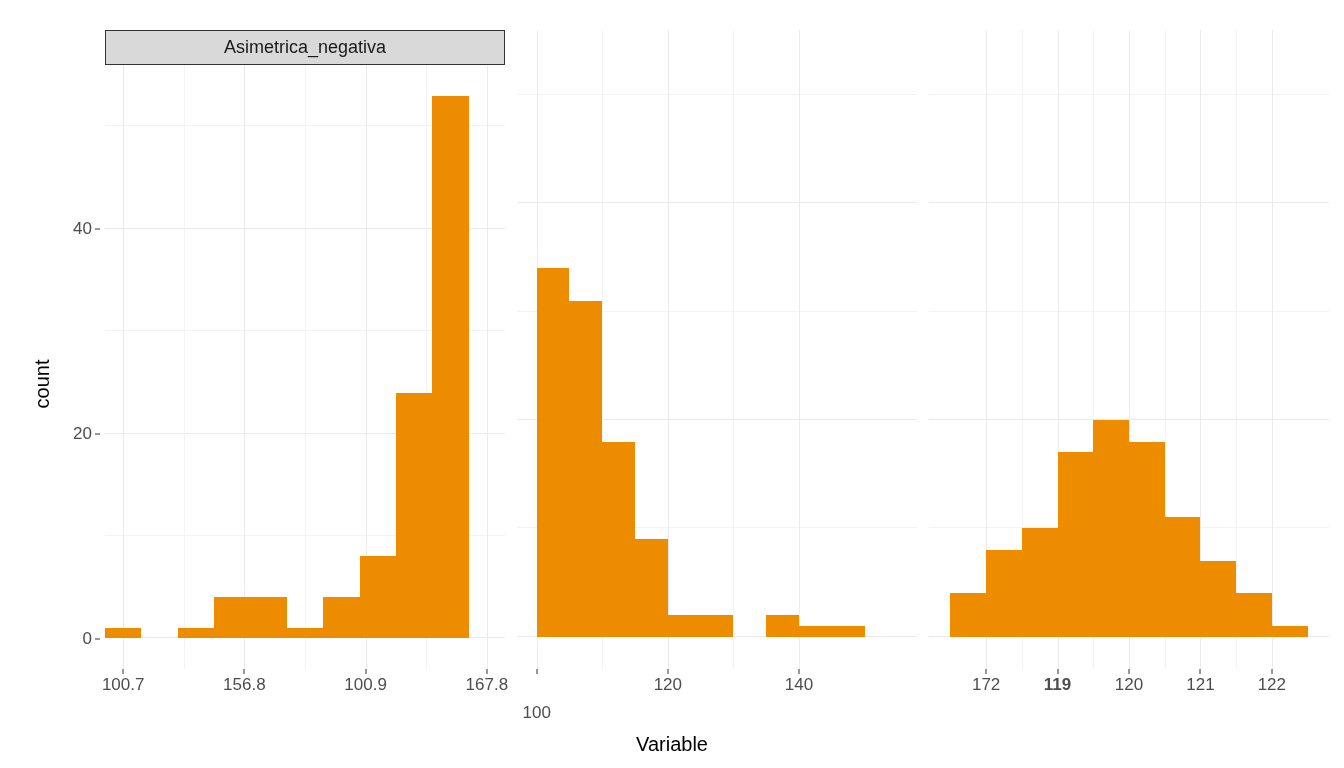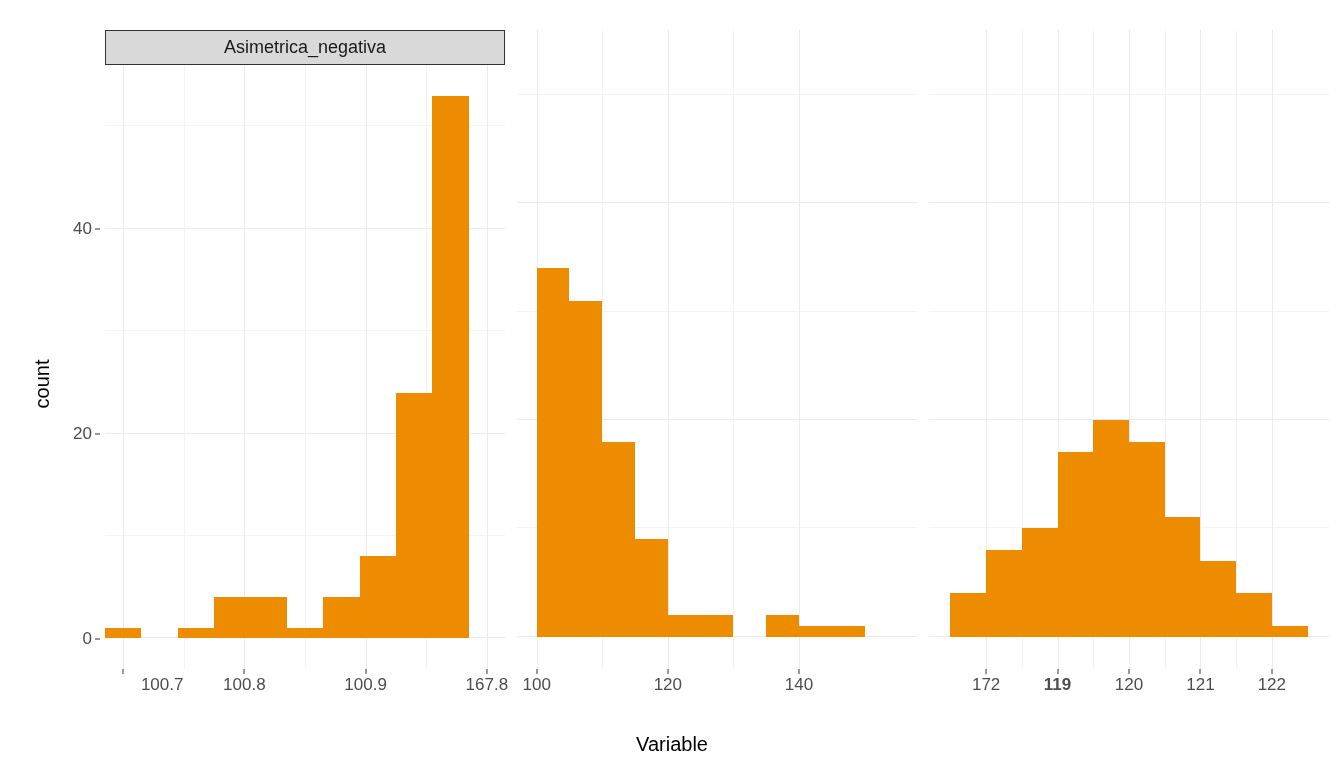--- a/index.html
+++ b/index.html
@@ -166,23 +166,23 @@
             <div class="bar" style="left: 27.2727%; width: 9.09091%; bottom: 5.08475%; height: 6.77966%; background: rgb(238, 140, 0);"></div>
             <div class="bar" style="left: 36.3636%; width: 9.09091%; bottom: 5.08475%; height: 6.77966%; background: rgb(238, 140, 0);"></div>
             <div class="bar" style="left: 45.4545%; width: 9.09091%; bottom: 5.08475%; height: 1.69492%; background: rgb(238, 140, 0);"></div>
             <div class="bar" style="left: 54.5455%; width: 9.09091%; bottom: 5.08475%; height: 6.77966%; background: rgb(238, 140, 0);"></div>
             <div class="bar" style="left: 63.6364%; width: 9.09091%; bottom: 5.08475%; height: 13.5593%; background: rgb(238, 140, 0);"></div>
             <div class="bar" style="left: 72.7273%; width: 9.09091%; bottom: 5.08475%; height: 40.678%; background: rgb(238, 140, 0);"></div>
             <div class="bar" style="left: 81.8182%; width: 9.09091%; bottom: 5.08475%; height: 89.8305%; background: rgb(238, 140, 0);"></div>
           </div>
           <div class="x-ticks">
             <div class="x-tick-mark" style="left: 4.54545%;"></div>
-            <div class="x-tick" style="left: 4.54545%; margin-left: 39px;">100.7</div>
+            <div class="x-tick" style="left: 4.54545%;">100.7</div>
             <div class="x-tick-mark" style="left: 34.8485%;"></div>
-            <div class="x-tick" style="left: 34.8485%;">100.8</div>
+            <div class="x-tick" style="left: 34.8485%;">156.8</div>
             <div class="x-tick-mark" style="left: 65.1515%;"></div>
             <div class="x-tick" style="left: 65.1515%;">100.9</div>
             <div class="x-tick-mark" style="left: 95.4545%;"></div>
             <div class="x-tick" style="left: 95.4545%;">167.8</div>
           </div>
         </div>
       </div>
       <div class="panel">
         <div class="plot-area">
           <div class="gridline-h" style="bottom: 5.08475%;"></div>
@@ -202,21 +202,21 @@
             <div class="bar" style="left: 21.3115%; width: 8.19672%; bottom: 5.08475%; height: 30.5085%; background: rgb(238, 140, 0);"></div>
             <div class="bar" style="left: 29.5082%; width: 8.19672%; bottom: 5.08475%; height: 15.2542%; background: rgb(238, 140, 0);"></div>
             <div class="bar" style="left: 37.7049%; width: 8.19672%; bottom: 5.08475%; height: 3.38983%; background: rgb(238, 140, 0);"></div>
             <div class="bar" style="left: 45.9016%; width: 8.19672%; bottom: 5.08475%; height: 3.38983%; background: rgb(238, 140, 0);"></div>
             <div class="bar" style="left: 62.2951%; width: 8.19672%; bottom: 5.08475%; height: 3.38983%; background: rgb(238, 140, 0);"></div>
             <div class="bar" style="left: 70.4918%; width: 8.19672%; bottom: 5.08475%; height: 1.69492%; background: rgb(238, 140, 0);"></div>
             <div class="bar" style="left: 78.6885%; width: 8.19672%; bottom: 5.08475%; height: 1.69492%; background: rgb(238, 140, 0);"></div>
           </div>
           <div class="x-ticks">
             <div class="x-tick-mark" style="left: 4.91803%;"></div>
-            <div class="x-tick" style="left: 4.91803%;">100</div>
+            <div class="x-tick" style="left: 4.91803%; margin-top: 28px;">100</div>
             <div class="x-tick-mark" style="left: 37.7049%;"></div>
             <div class="x-tick" style="left: 37.7049%;">120</div>
             <div class="x-tick-mark" style="left: 70.4918%;"></div>
             <div class="x-tick" style="left: 70.4918%;">140</div>
           </div>
         </div>
       </div>
       <div class="panel">
         <div class="plot-area">
           <div class="gridline-h" style="bottom: 5.08475%;"></div>

